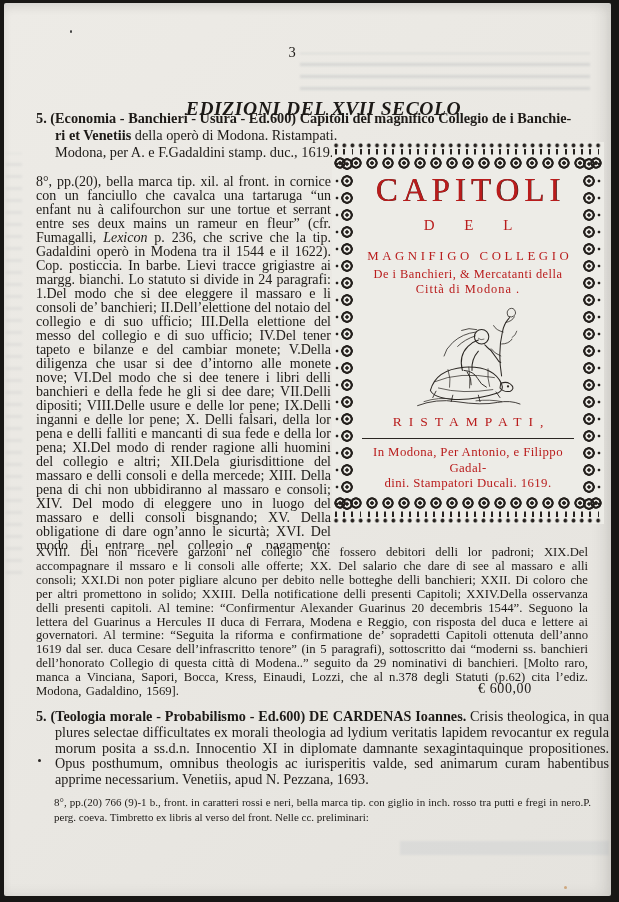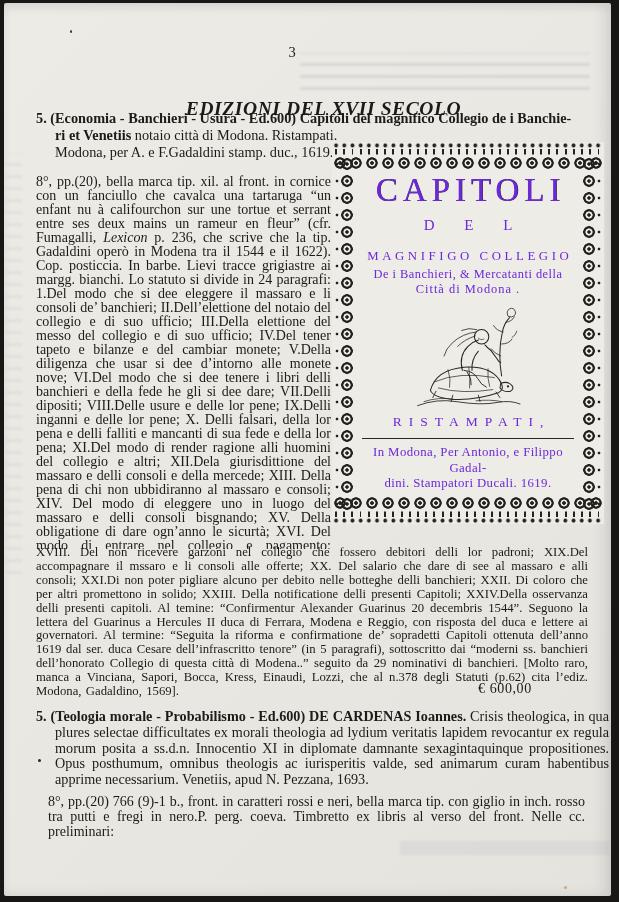--- a/index.html
+++ b/index.html
@@ -38,22 +38,22 @@
     font-size:12.7px;line-height:13.9px;text-align:justify;word-spacing:1.2px;
   }
   .price{position:absolute;left:474px;top:678px;font-size:14px;letter-spacing:.6px;}
 
   #item5-heading{
     left:32px;top:706px;width:554px;text-align:justify;
     padding-left:19px;text-indent:-19px;font-size:14.2px;line-height:15.8px;
   }
   .dot5{position:absolute;left:34px;top:756px;width:3px;height:3px;background:#2a2623;border-radius:50%;}
   .body5{
-    position:absolute;left:44px;top:792px;width:537px;
-    font-size:14px;line-height:14.9px;text-align:justify;
+    position:absolute;left:50px;top:792px;width:537px;
+    font-size:11px;line-height:14.9px;text-align:justify;
   }
 
   
   .plate{position:absolute;left:328px;top:139px;width:272px;height:382px;background:#edece7;}
   .fringe{position:absolute;left:0;right:0;height:13px;
     background-image:
       radial-gradient(circle at 4.1px 3.2px,#26221f 1.5px,transparent 2.3px),
       repeating-linear-gradient(90deg,transparent 0 3.1px,#26221f 3.1px 4.9px,transparent 4.9px 8.2px);
     background-size:8.2px 6.5px,100% 5.5px;
     background-position:0 0,0 7px;
@@ -68,21 +68,21 @@
   .chain.top{top:13px;}
   .chain.bottom{bottom:13px;}
   .sideband{position:absolute;top:13px;bottom:13px;width:26px;
     background-image:
       radial-gradient(circle at 15px 9px,#24201d 1.4px,transparent 2.1px),
       radial-gradient(circle at 15px 9px,transparent 3.3px,#24201d 3.9px,#24201d 5.5px,transparent 6.1px),
       radial-gradient(circle at 5px 9px,#24201d 1.1px,transparent 1.7px);
     background-size:26px 17px;background-repeat:repeat-y;}
   .sideband.left{left:0;}
   .sideband.right{right:0;transform:scaleX(-1);}
-  .plate-content{position:absolute;left:28px;right:28px;top:28px;bottom:28px;text-align:center;color:#6d28d9;}
+  .plate-content{position:absolute;left:28px;right:28px;top:28px;bottom:28px;text-align:center;color:#b91c1c;}
   .cap{font-size:33px;letter-spacing:5px;padding-left:5px;margin-top:2px;text-shadow:.4px 0 0 #26221e;}
   .del{font-size:15px;letter-spacing:13px;padding-left:13px;margin-top:8px;}
   .mag{font-size:12.8px;letter-spacing:3.6px;padding-left:3.6px;margin-top:15px;}
   .ban{font-size:12.4px;letter-spacing:.5px;margin-top:3px;}
   .cit{font-size:12.4px;letter-spacing:1px;margin-top:0;}
   .woodcut{display:block;margin:3px auto 0;width:140px;height:112px;}
   .ris{font-size:13.5px;letter-spacing:7px;padding-left:7px;margin-top:2px;}
   .rule{height:0;border-top:1.6px solid #2a2622;margin:8px 2px 6px;}
   .imp{font-size:12.8px;line-height:15.5px;letter-spacing:.4px;}
 </style>
@@ -95,21 +95,21 @@
   <div class="ghost lines" style="left:2px;top:150px;width:16px;height:430px;opacity:.55;"></div>
   <div class="ghost block" style="left:396px;top:838px;width:209px;height:14px;"></div>
   <div class="speck" style="left:66px;top:27px;width:2px;height:3px;background:#3a3a3a;"></div>
   <div class="speck" style="left:560px;top:883px;width:3px;height:3px;background:rgba(190,120,50,.55);"></div>
 
   <div class="pagenum">3</div>
   <h1 class="section">EDIZIONI DEL XVII SECOLO</h1>
 
   <div class="entry-head" id="item4-heading">
     <div><b>5. (Economia - Banchieri - Usura - Ed.600) Capitoli del magnifico Collegio de i Banchie-</b></div>
-    <div class="ind"><b>ri et Venetiis</b><span> notaio città di Modona. Ristampati.</span></div>
+    <div class="ind"><b>ri et Venetiis</b><span> della operò di Modona. Ristampati.</span></div>
     <div class="ind"><span>Modona, per A. e F.Gadaldini stamp. duc., 1619.</span></div>
   </div>
 
   <div class="col"><span>8°, pp.(20), bella marca tip. xil. al front. in cornice con un fanciullo che cavalca una tartaruga “un enfant nu à califourchon sur une tortue et serrant entre ses deux mains un rameur en fleur” (cfr. Fumagalli, </span><i>Lexicon</i><span> p. 236, che scrive che la tip. Gadaldini operò in Modena tra il 1544 e il 1622). Cop. posticcia. In barbe. Lievi tracce grigiastre ai margg. bianchi. Lo statuto si divide in 24 paragrafi: 1.Del modo che si dee eleggere il massaro e li consoli de’ banchieri; II.Dell’elettione del notaio del collegio e di suo ufficio; III.Della elettione del messo del collegio e di suo ufficio; IV.Del tener tapeto e bilanze e del cambiar monete; V.Della diligenza che usar si dee d’intorno alle monete nove; VI.Del modo che si dee tenere i libri delli banchieri e della fede he gli si dee dare; VII.Delli dipositi; VIII.Delle usure e delle lor pene; IX.Delli inganni e delle lor pene; X. Delli falsari, della lor pena e delli falliti e mancanti di sua fede e della lor pena; XI.Del modo di render ragione alli huomini del collegio e altri; XII.Dela giurisdittione del massaro e delli consoli e della mercede; XIII. Della pena di chi non ubbidiranno al massaro e consoli; XIV. Del modo di eleggere uno in luogo del massaro e delli consoli bisgnando; XV. Della obligatione di dare ogn’anno le sicurtà; XVI. Del modo di entrare nel collegio e pagamento; XVII.Delli figliuoli e delli discendenti delli banchieri che volessero entrare nel collegio;</span></div>
 
   <div class="plate">
     <div class="fringe top"></div>
     <div class="chain top"></div>
     <div class="fringe bottom"></div>
     <div class="chain bottom"></div>

